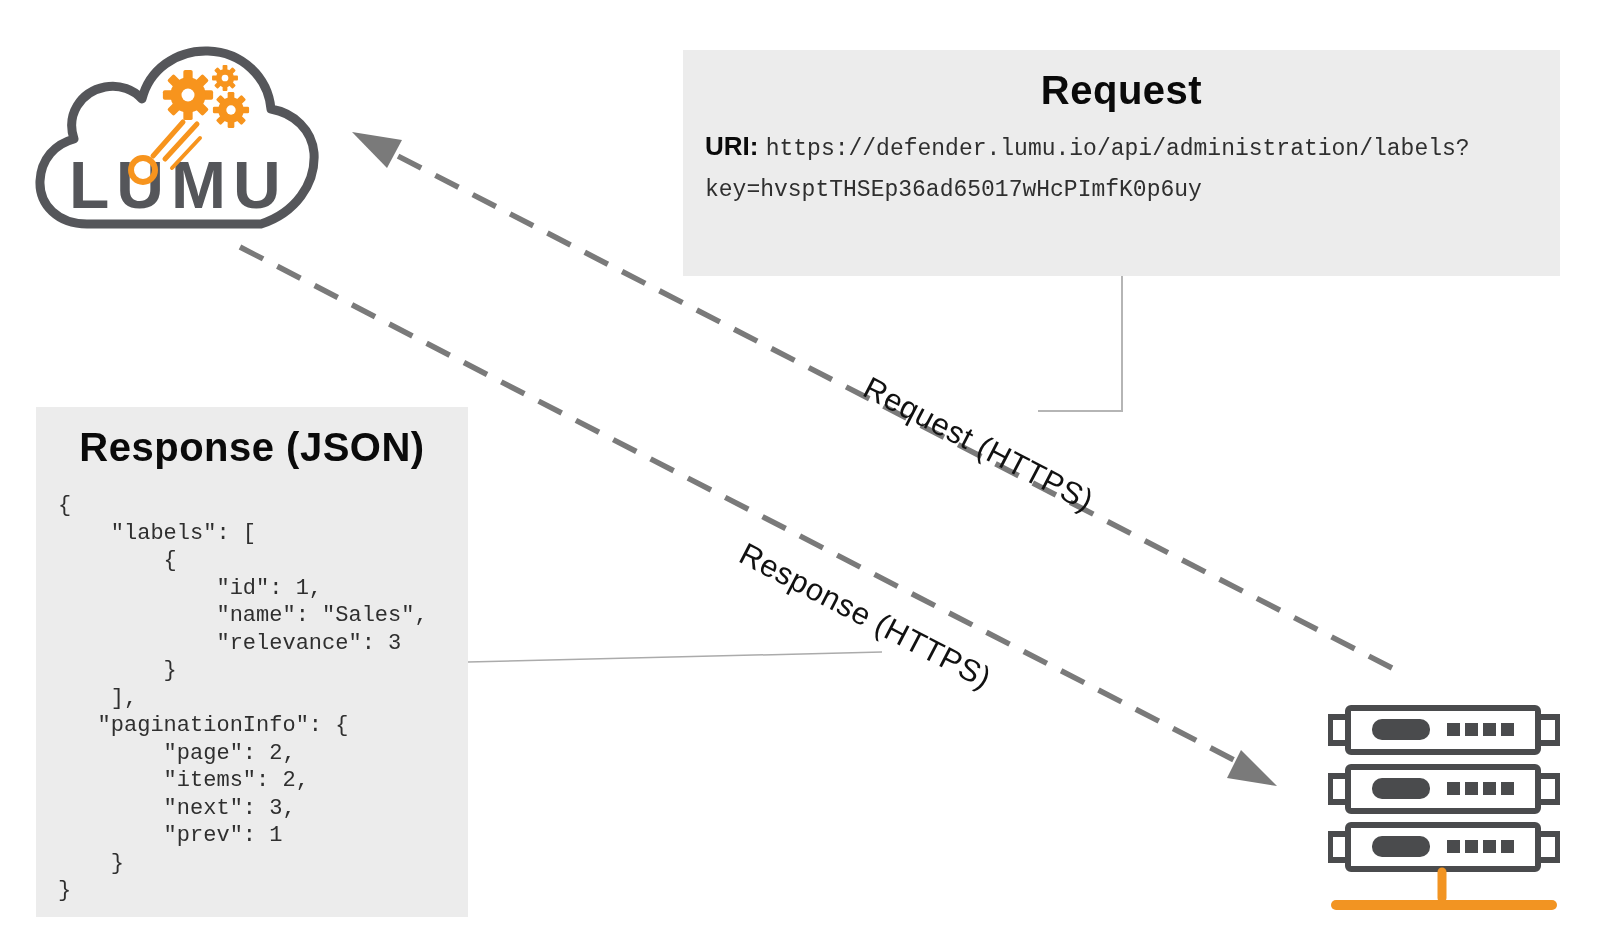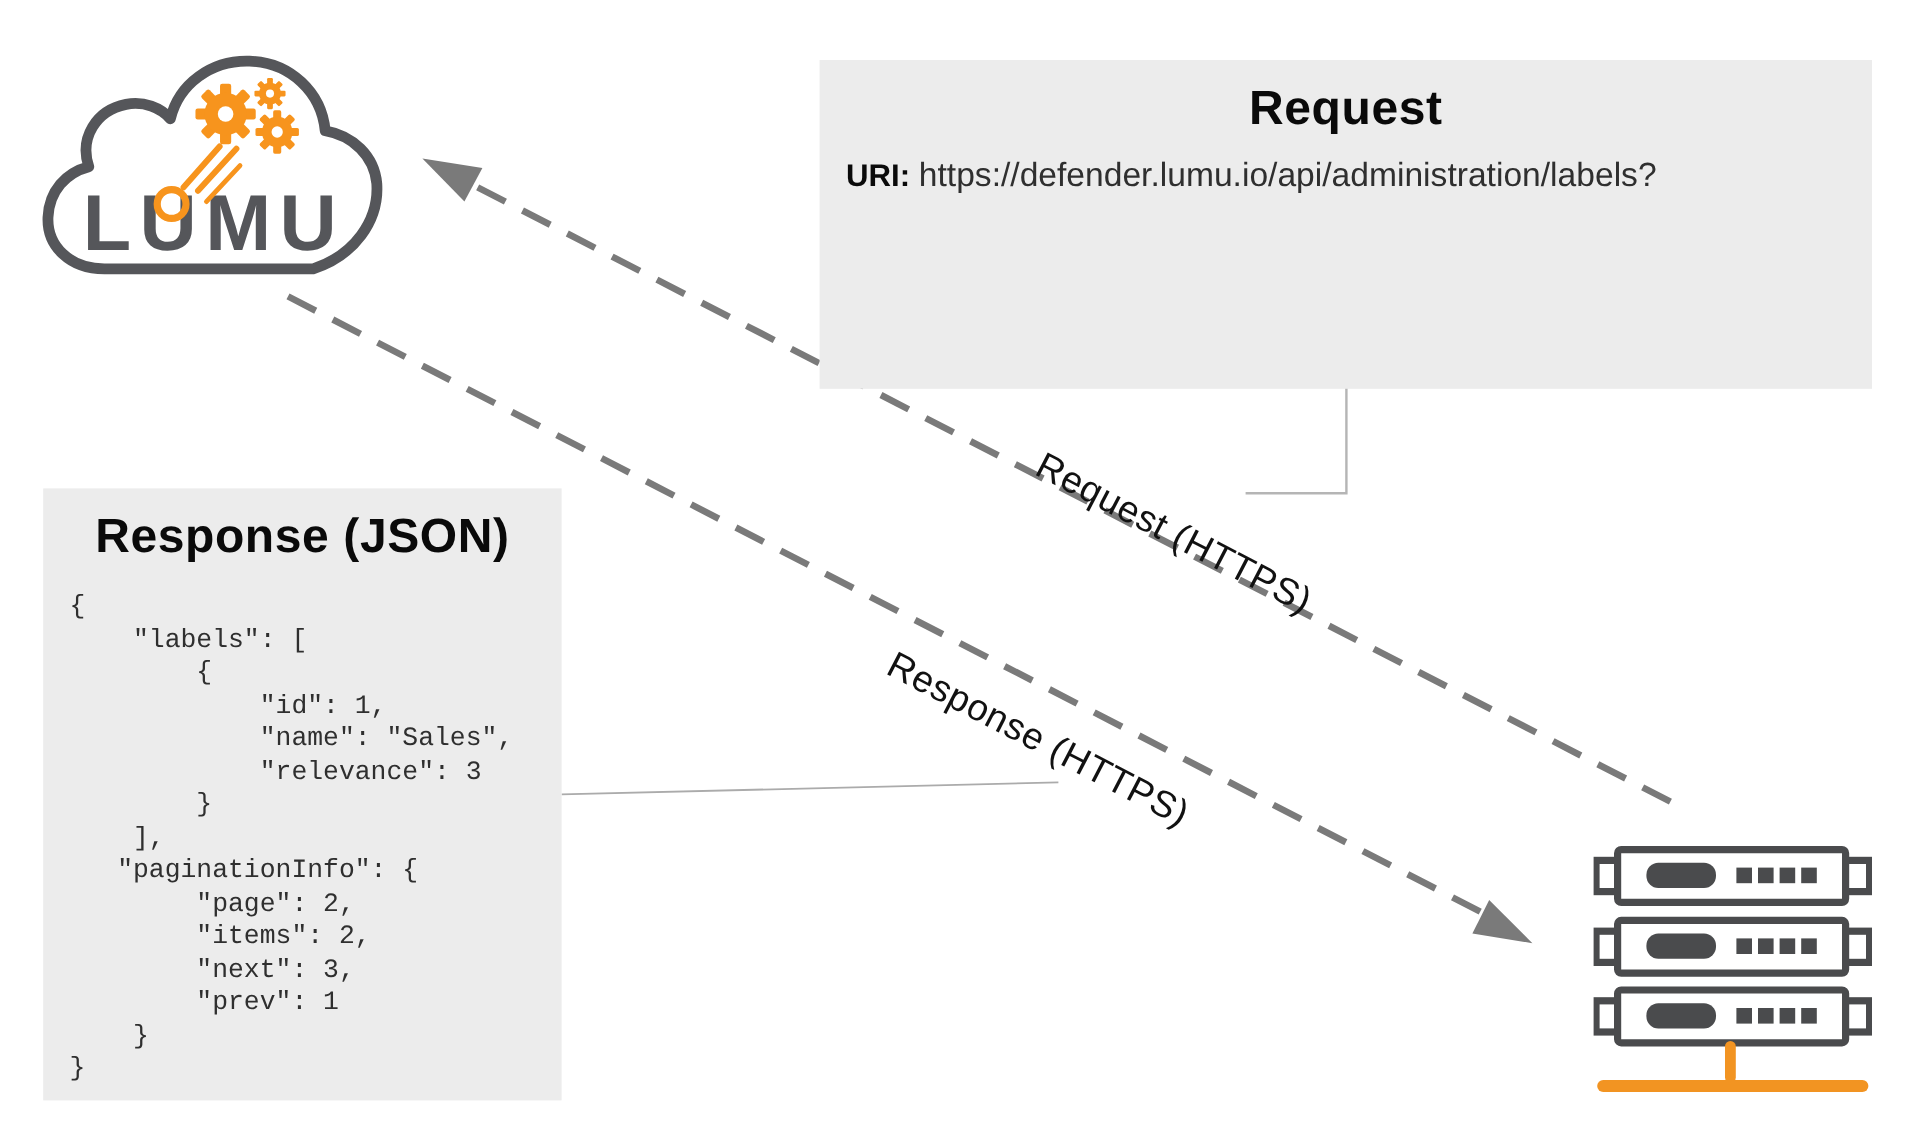--- a/index.html
+++ b/index.html
@@ -5,28 +5,28 @@
   * { margin:0; padding:0; box-sizing:border-box; }
   html,body { background:#fff; }
   body { font-family:"Liberation Sans", sans-serif; }
   #canvas { position:relative; width:1600px; height:952px; background:#fff; overflow:hidden; }
 
   #arrow-layer { position:absolute; left:0; top:0; z-index:1; }
 
   .lumu-logo { position:absolute; left:25px; top:18px; z-index:2; }
 
   .info-box { position:absolute; background:#ececec; z-index:2; }
-  #request-box { left:683px; top:50px; width:877px; height:274px; }
+  #request-box { left:683px; top:50px; width:877px; height:226px; }
   #response-box { left:36px; top:407px; width:432px; height:510px; }
 
   .box-title { font-size:40px; font-weight:bold; color:#0a0a0a; text-align:center; margin-top:18px; letter-spacing:0.5px; }
 
   .req-body { margin:14px 20px 0 22px; font-size:26px; line-height:38px; color:#0a0a0a; }
   .req-body b { font-weight:bold;text-align:center; }
-  .mono { font-family:Liberation Sans, sans-serif; font-size:28px; color:#2f2f2f; }
+  .mono { font-family:Liberation Mono, monospace; font-size:23px; color:#2f2f2f; }
 
   .json-pre { margin:22px 0 0 22px; font-family:"Liberation Mono", monospace;
               font-size:22px; line-height:27.5px; color:#2f2f2f; white-space:pre; }
 
   .arrow-label { position:absolute; z-index:3; font-size:31px; color:#111; letter-spacing:0.5px;
                  transform-origin:0 0; transform:rotate(27.5deg); white-space:nowrap; }
   #request-arrow-label { left:874px; top:370px; }
   #response-arrow-label { left:750px; top:536px; }
 
   .server-icon { position:absolute; left:1328px; top:704px; z-index:2; }
@@ -78,20 +78,21 @@
       <line x1="147" y1="150" x2="175" y2="120" stroke-width="4"></line>
       <circle cx="118" cy="152" r="12" stroke-width="6"></circle>
     </g>
   </svg>
 
   <div class="info-box" id="request-box">
     <div class="box-title">Request</div>
     <div class="req-body">
       <div><b>URI:</b>
         <span class="mono">https://defender.lumu.io/api/administration/labels?</span><br>
+        <span class="mono">key=hvsptTHSEp36ad65017wHcPImfK0p6uy</span>
       </div>
     </div>
   </div>
 
   <div class="info-box" id="response-box">
     <div class="box-title">Response (JSON)</div>
     <pre class="json-pre">{
     "labels": [
         {
             "id": 1,

